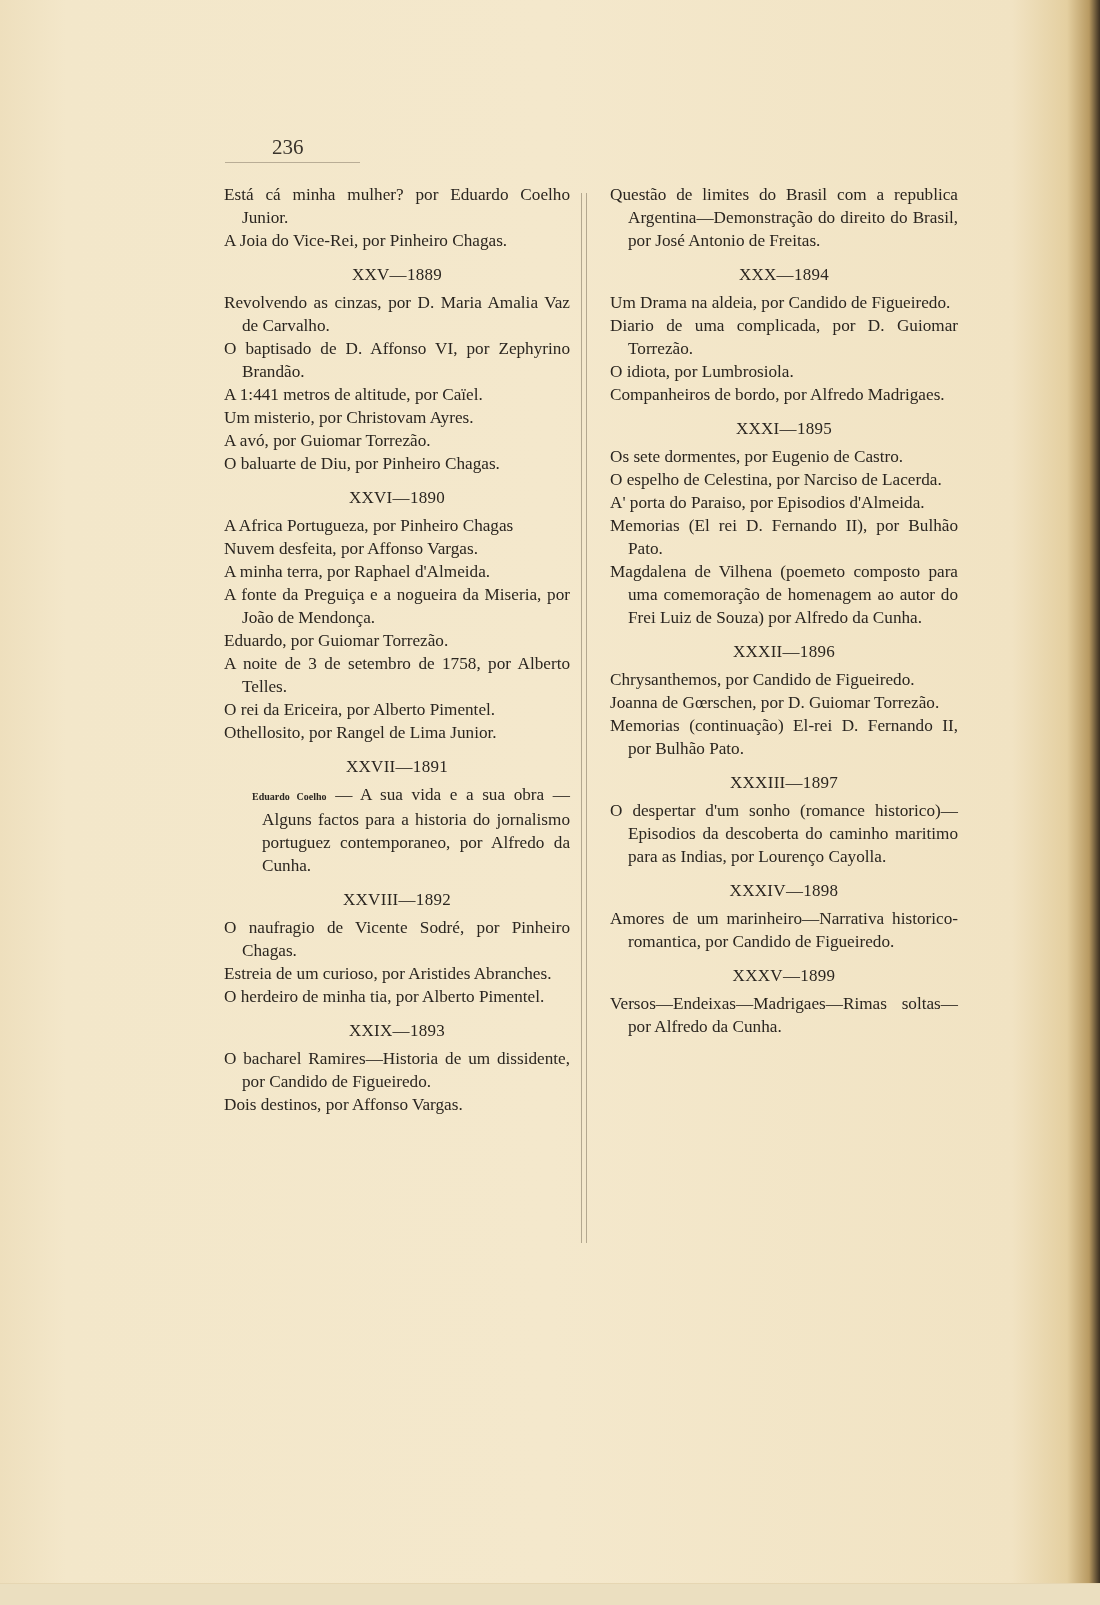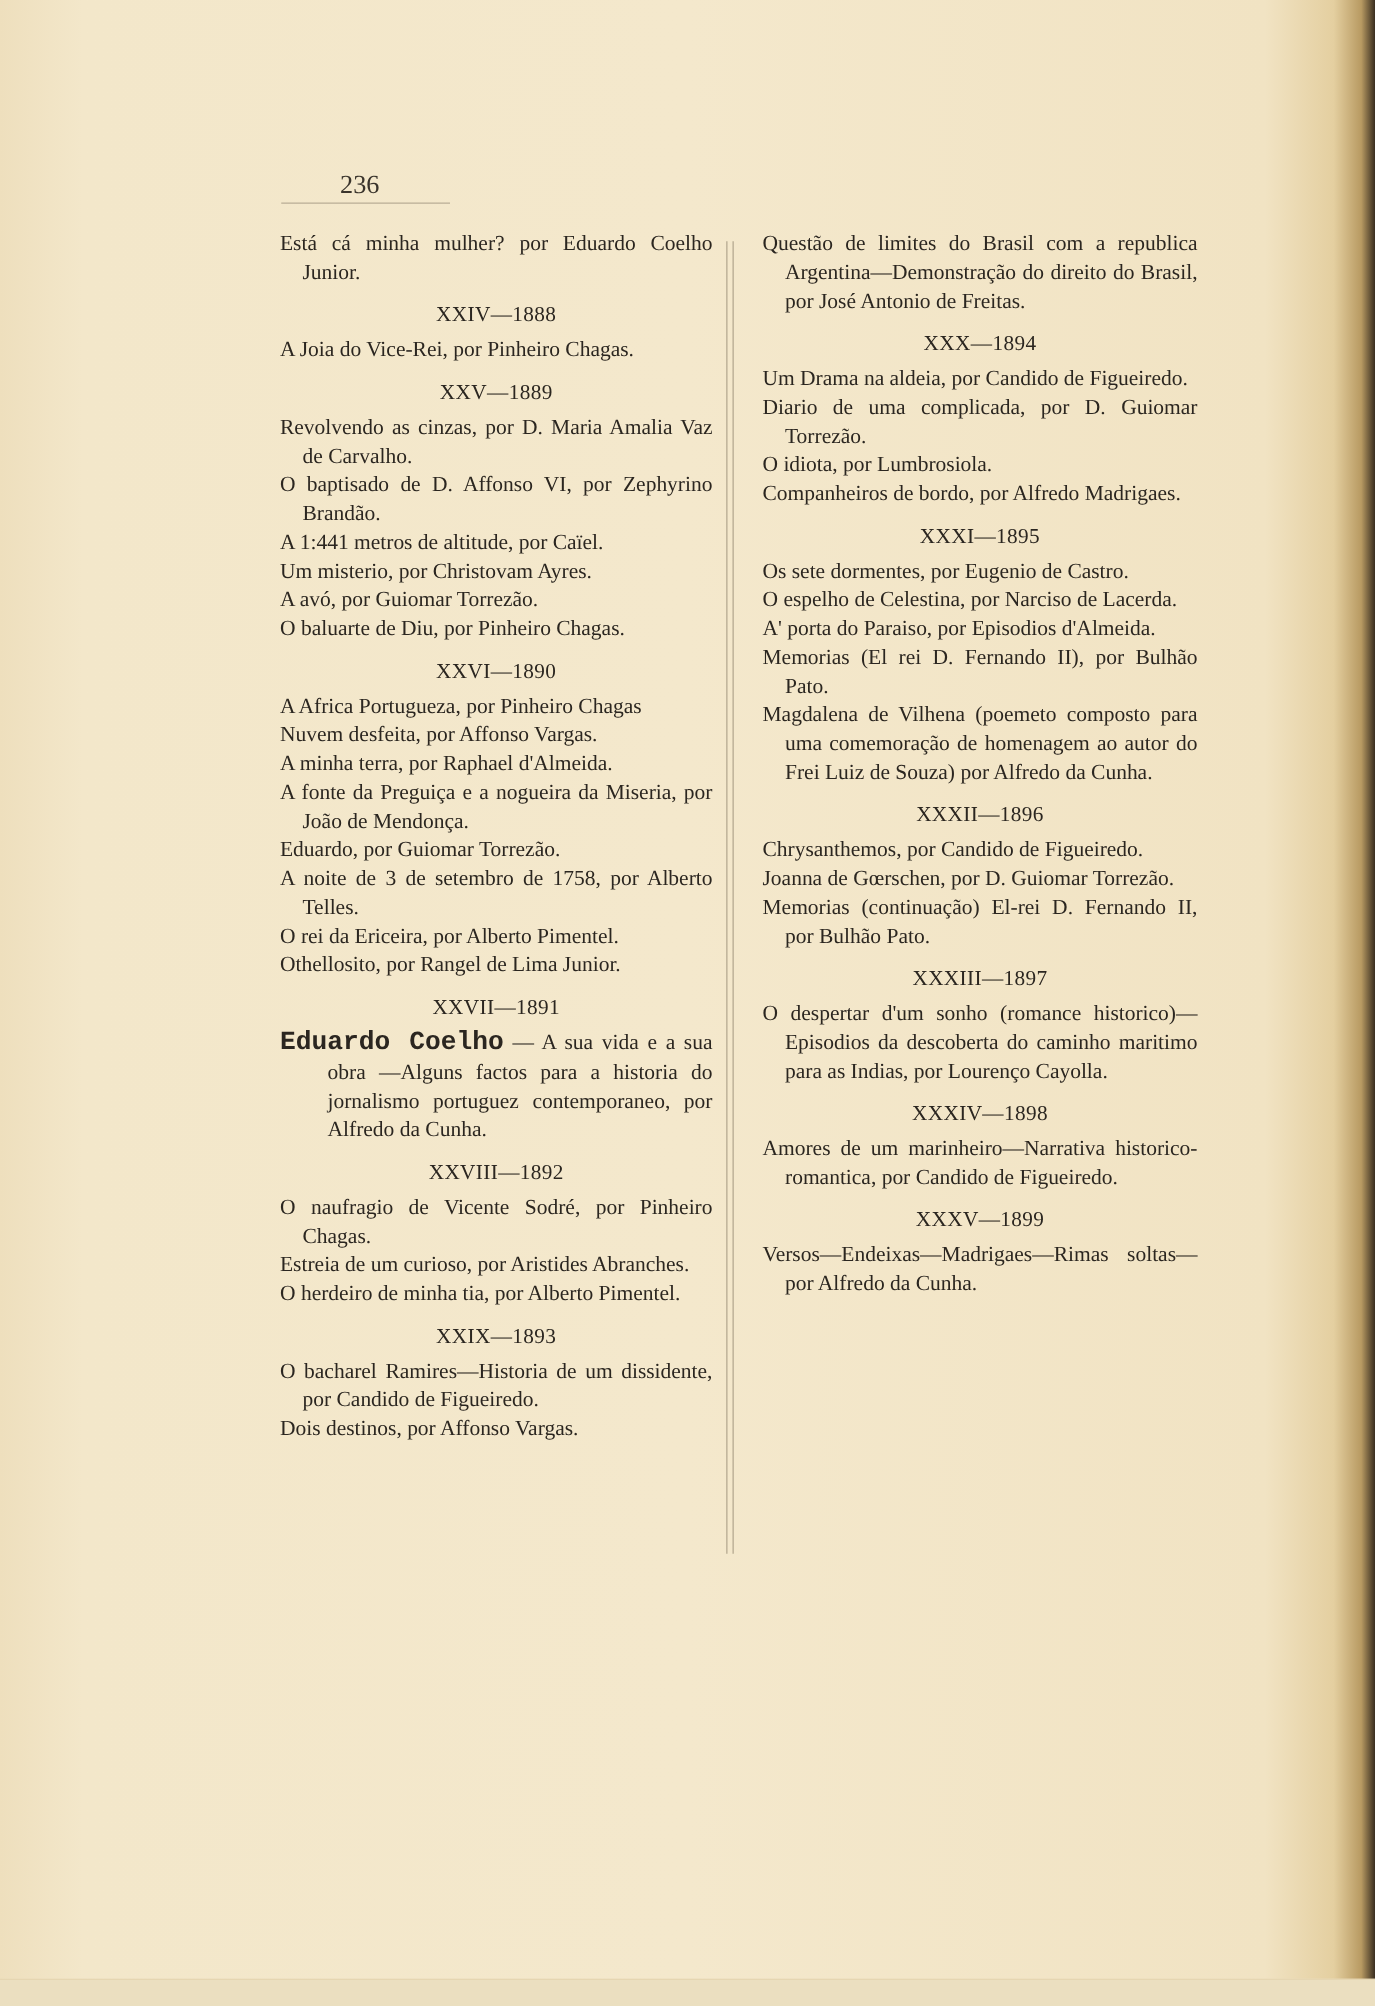--- a/index.html
+++ b/index.html
@@ -35,37 +35,36 @@
     .divider {
       position: absolute; left: 581px; top: 193px; width: 4px; height: 1050px;
       border-left: 1px solid #b3a78f; border-right: 1px solid #b3a78f;
     }
     .entry { padding-left: 18px; text-indent: -18px; text-align: justify; margin: 0; }
     .section {
       text-align: center; margin: 11px 0 5px 0; font-size: 17px; letter-spacing: 0.3px;
     }
     .section:first-child { margin-top: 0; }
     .entry .t { }
-    .entry .b { font-family: Liberation Mono, monospace; font-weight: bold; font-style: normal; font-size: 21px; }
+    .entry .b { font-family: Liberation Serif, serif; font-weight: bold; font-style: normal; font-size: 10px; margin-left: 28px; }
     .hang2 { padding-left: 38px; text-indent: -38px; }
   </style>
 </head>
 <body>
 
 <div class="page"></div>
 <div class="bottom-strip"></div>
 
 <div class="page-number">236</div>
 <div class="header-rule"></div>
 
 <div class="divider"></div>
 
 <div class="col col-left">
     <p class="entry"><span class="t">Está cá minha mulher?</span><span> por Eduardo Coelho Junior.</span></p>
-    <div class="section">XXIV—1888</div>
     <p class="entry"><span class="t">A Joia do Vice-Rei,</span><span> por Pinheiro Chagas.</span></p>
     <div class="section">XXV—1889</div>
     <p class="entry"><span class="t">Revolvendo as cinzas,</span><span> por D. Maria Amalia Vaz de Carvalho.</span></p>
     <p class="entry"><span class="t">O baptisado de D. Affonso VI,</span><span> por Zephyrino Brandão.</span></p>
     <p class="entry"><span class="t">A 1:441 metros de altitude,</span><span> por Caïel.</span></p>
     <p class="entry"><span class="t">Um misterio,</span><span> por Christovam Ayres.</span></p>
     <p class="entry"><span class="t">A avó,</span><span> por Guiomar Torrezão.</span></p>
     <p class="entry"><span class="t">O baluarte de Diu,</span><span> por Pinheiro Chagas.</span></p>
     <div class="section">XXVI—1890</div>
     <p class="entry"><span class="t">A Africa Portugueza,</span><span> por Pinheiro Chagas</span></p>

